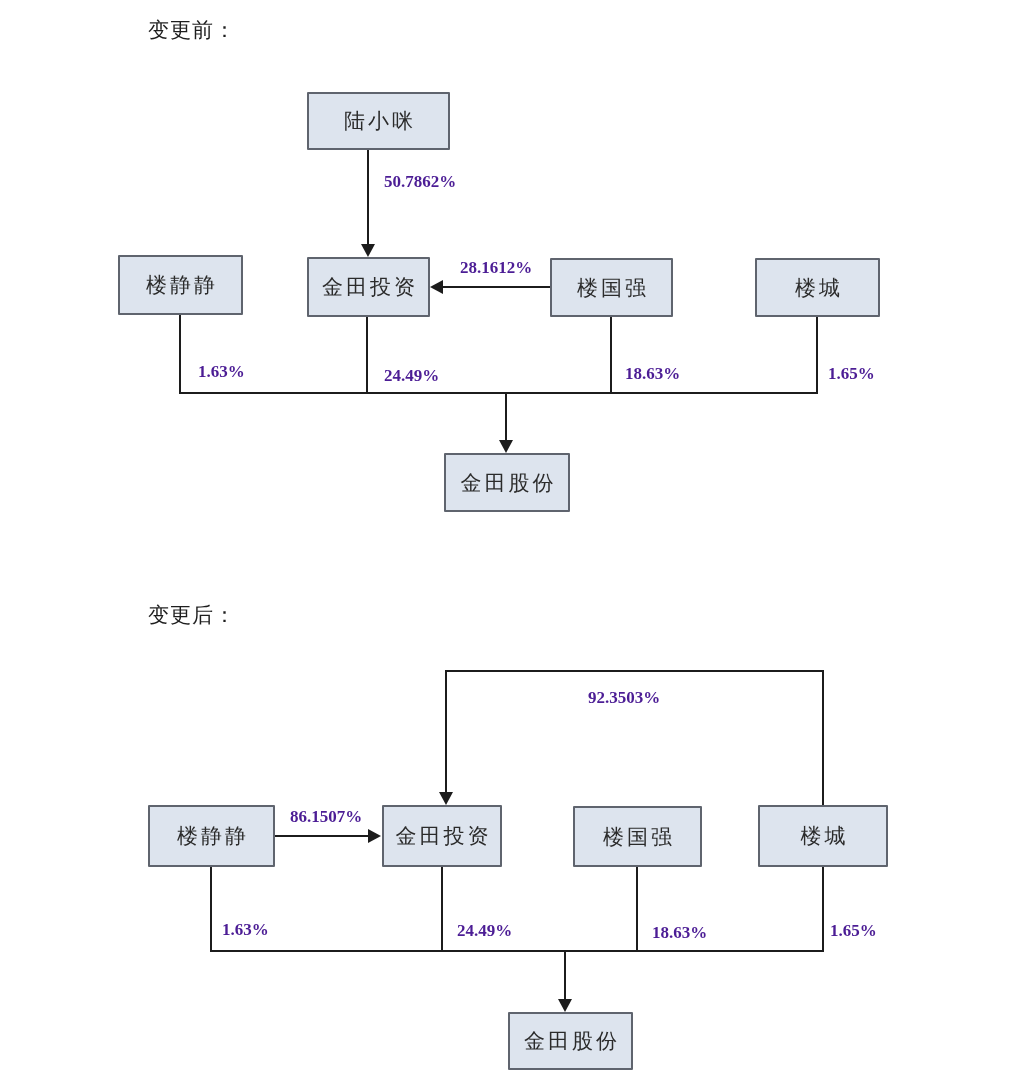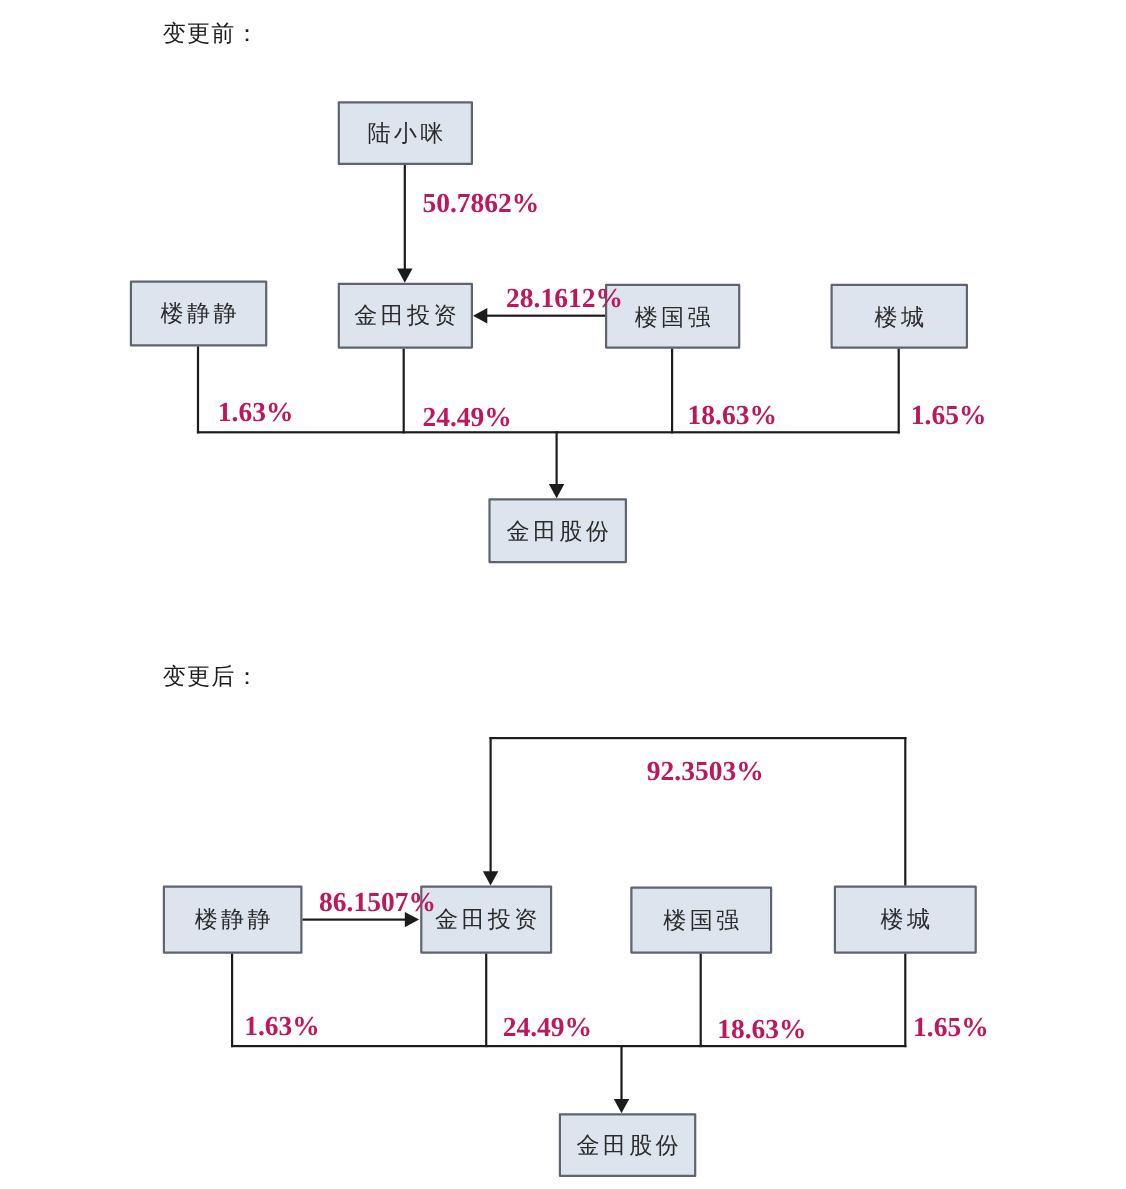--- a/index.html
+++ b/index.html
@@ -20,36 +20,36 @@
   .node{
     position:absolute;background:var(--box-fill);
     border:2px solid var(--box-border);box-sizing:border-box;
     display:flex;align-items:center;justify-content:center;
     font-size:21px;letter-spacing:3px;text-indent:3px;color:#2b2b2b;
     border-radius:1px;
   }
   .hline{position:absolute;height:2px;background:var(--line);}
   .vline{position:absolute;width:2px;background:var(--line);}
   .pct{
-    position:absolute;font-weight:700;font-size:25px;color:#be185d;
+    position:absolute;font-weight:700;font-size:17px;color:#4c1d95;
     white-space:nowrap;
   }
   .arr{position:absolute;width:0;height:0;}
   .arr.down{border-left:7px solid transparent;border-right:7px solid transparent;border-top:13px solid var(--line);}
   .arr.left{border-top:7px solid transparent;border-bottom:7px solid transparent;border-right:13px solid var(--line);}
   .arr.right{border-top:7px solid transparent;border-bottom:7px solid transparent;border-left:13px solid var(--line);}
 </style>
 </head>
 <body>
 
 <div class="stage">
 
   <div class="section-title" style="left:148px;top:16px;">变更前：</div>
 
-  <div class="node" style="left:307px;top:92px;width:123px;height:58px;">陆小咪</div>
+  <div class="node" style="left:307px;top:92px;width:143px;height:58px;">陆小咪</div>
   <div class="node" style="left:118px;top:255px;width:125px;height:60px;">楼静静</div>
   <div class="node" style="left:307px;top:257px;width:123px;height:60px;">金田投资</div>
   <div class="node" style="left:550px;top:258px;width:123px;height:59px;">楼国强</div>
   <div class="node" style="left:755px;top:258px;width:125px;height:59px;">楼城</div>
   <div class="node" style="left:444px;top:453px;width:126px;height:59px;">金田股份</div>
 
   <div class="vline" style="left:367px;top:150px;height:95px;"></div>
   <div class="arr down" style="left:361px;top:244px;"></div>
   <div class="pct" style="left:384px;top:172px;">50.7862%</div>
 

